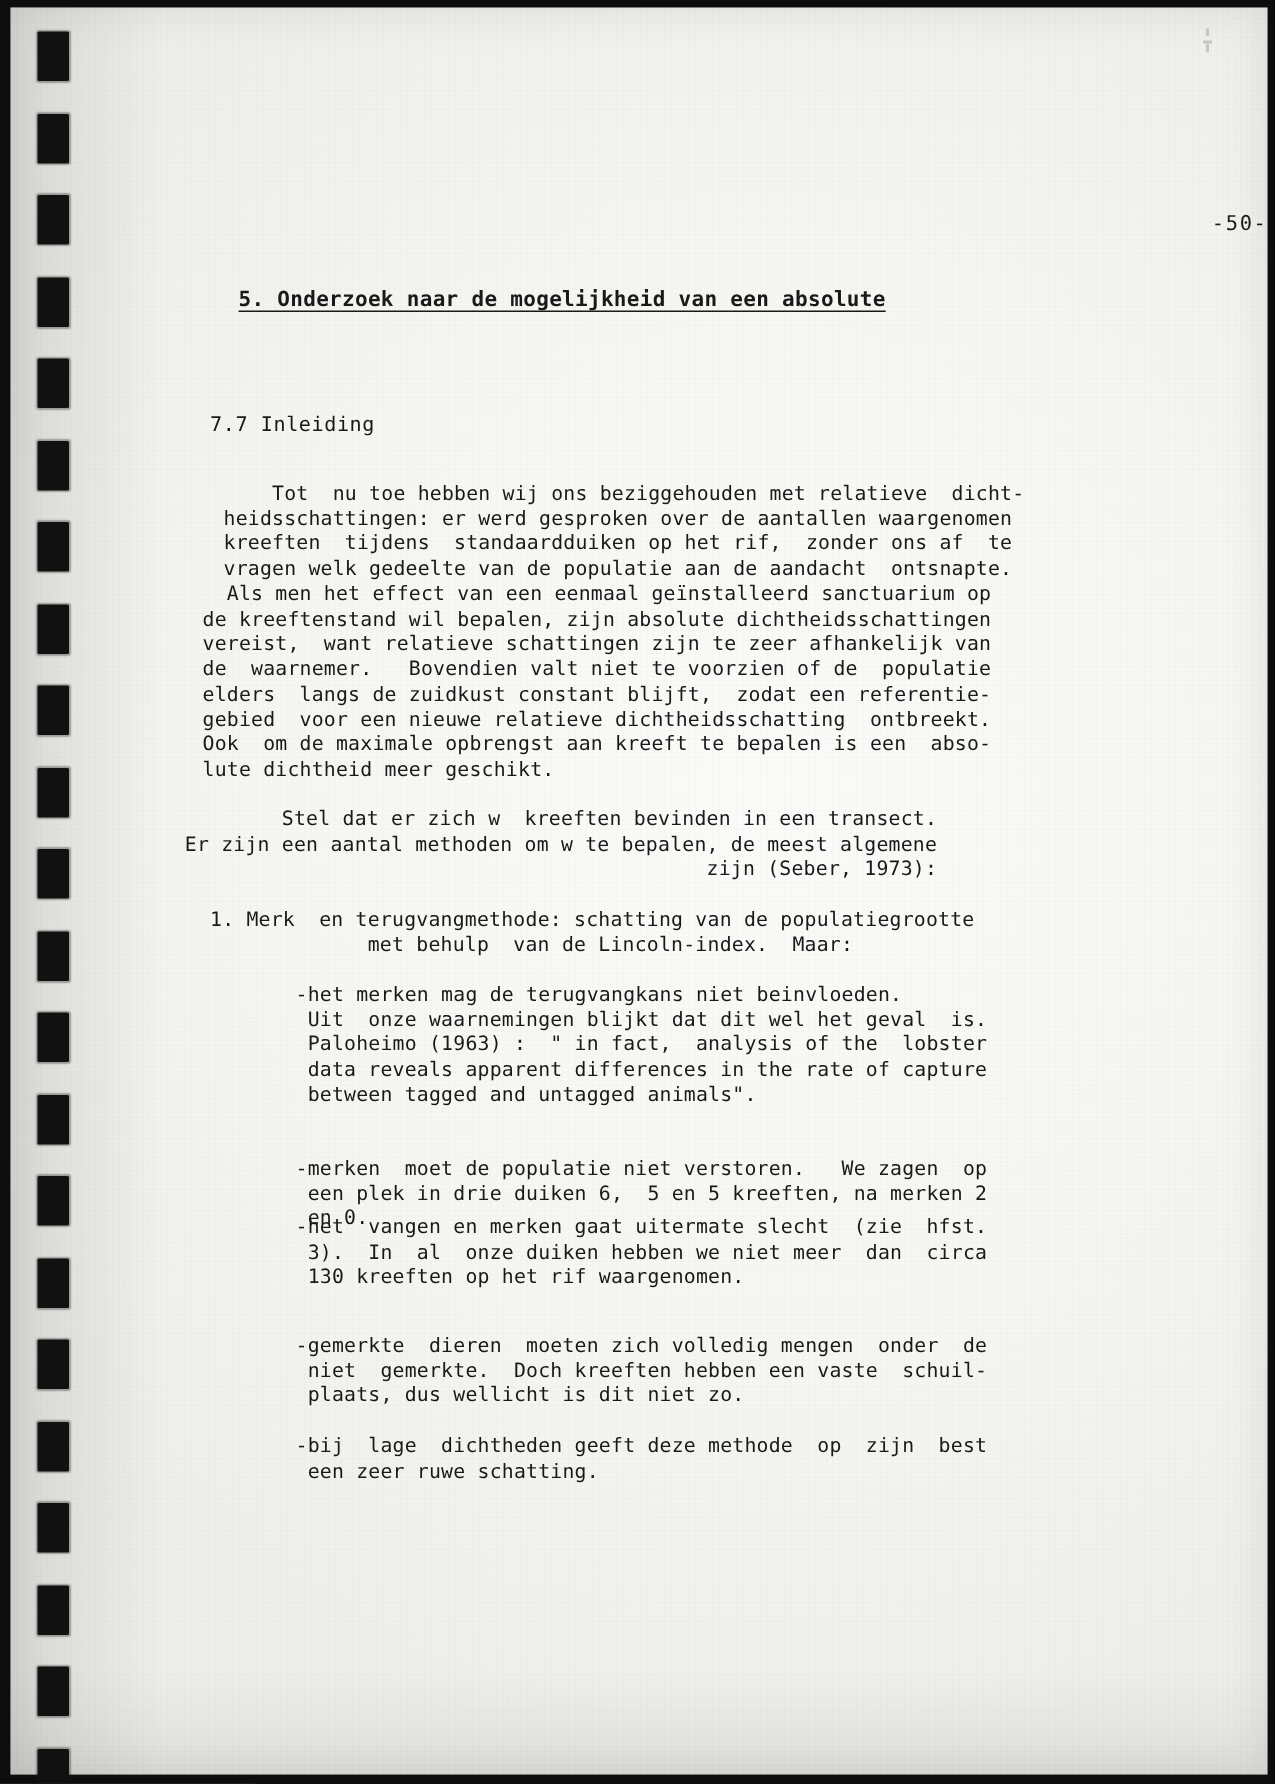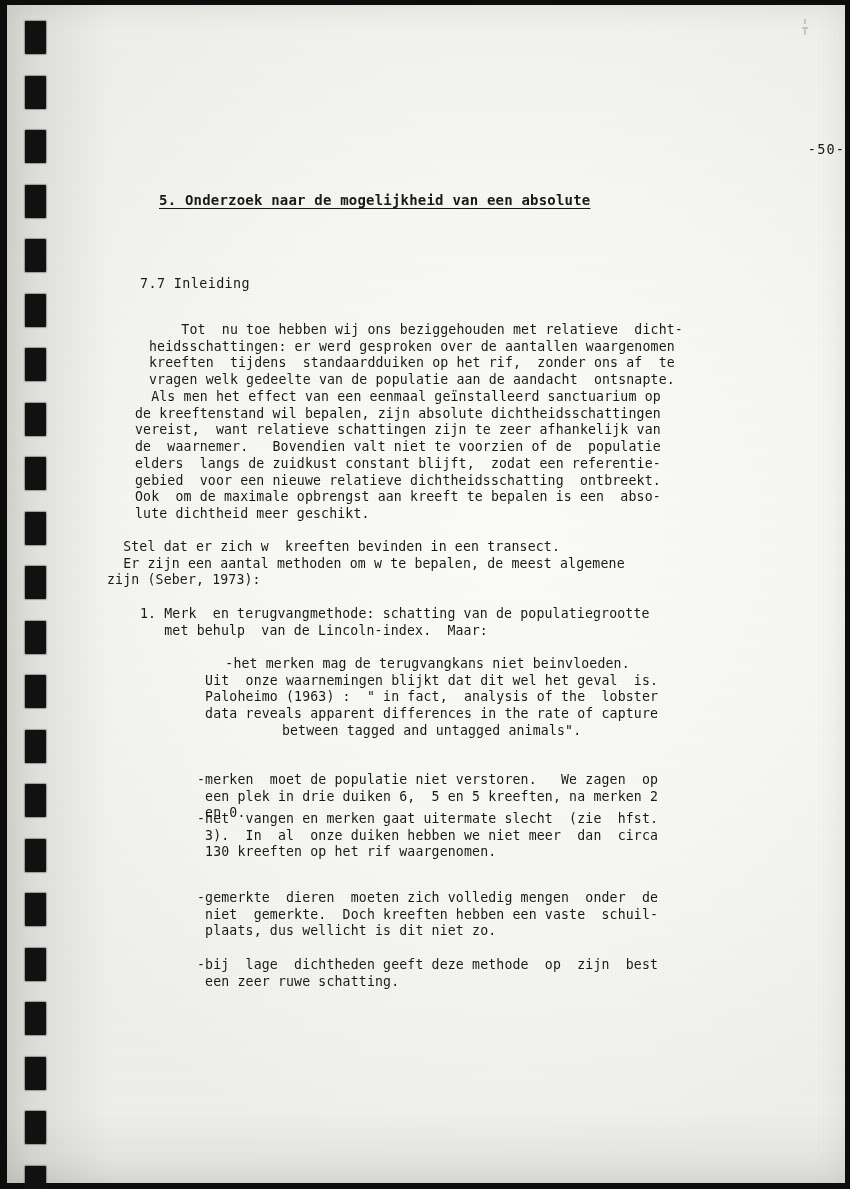--- a/index.html
+++ b/index.html
@@ -144,23 +144,23 @@
     letter-spacing: 0.4px;
   }
 
   .block {
     position: absolute;
     white-space: pre;
   }
 
   .para-a   { left: 100px; top: 317px; margin-left: 42px; }
   .para-b   { left: 100px; top: 384px; margin-left: 28px; }
-  .para-c   { left: 100px; top: 534px; }
-  .item-1   { left: 133px; top: 601px; }
-  .bul-1    { left: 190px; top: 651px; text-align: center; }
+  .para-c   { left: 100px; top: 534px; text-align: right; }
+  .item-1   { left: 133px; top: 601px; text-align: center; }
+  .bul-1    { left: 190px; top: 651px; }
   .bul-2    { left: 190px; top: 751px; margin-top: 16px; }
   .bul-3    { left: 190px; top: 806px; }
   .bul-4    { left: 190px; top: 885px; }
   .bul-5    { left: 190px; top: 952px; }
 </style>
 </head>
 <body>
 
 <div class="page">
 

